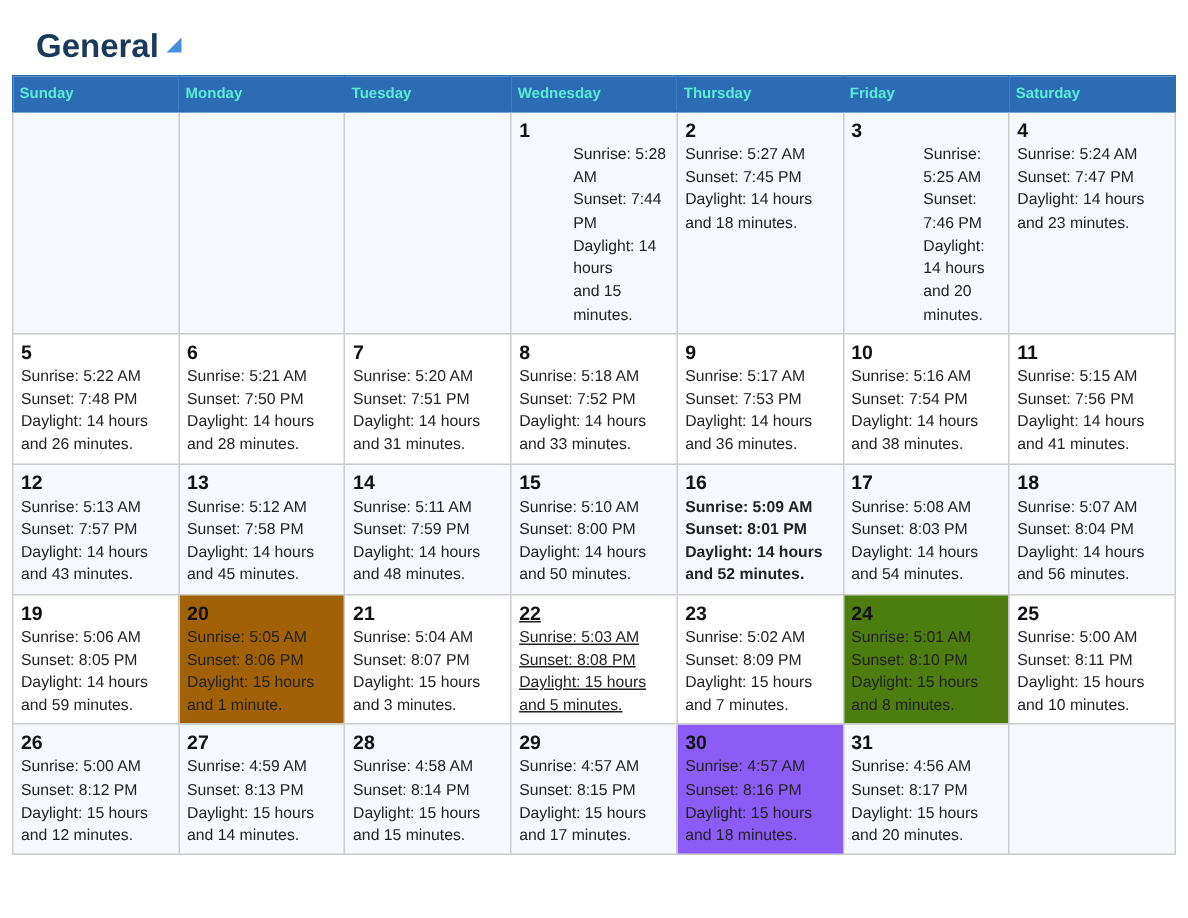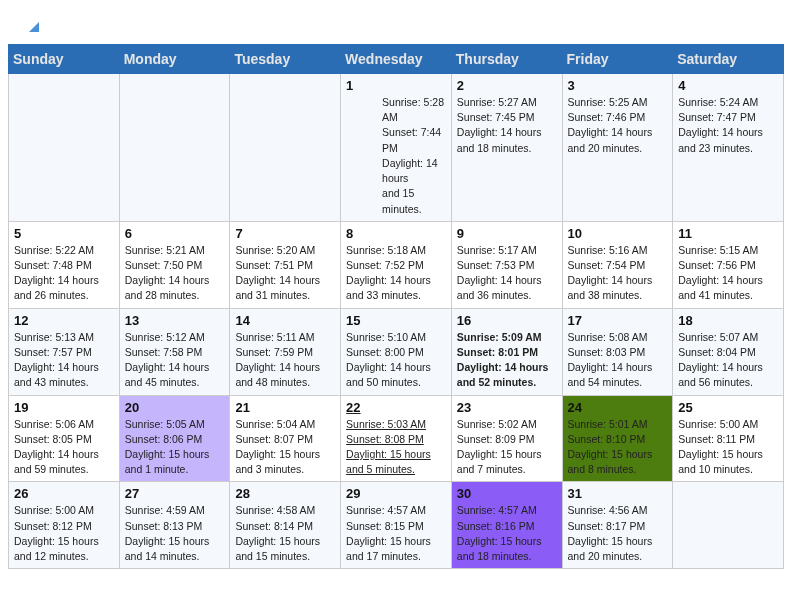--- a/index.html
+++ b/index.html
@@ -39,22 +39,22 @@
     }
     .calendar-wrapper {
       padding: 0 8px 8px 8px;
     }
     table {
       width: 100%;
       border-collapse: collapse;
     }
     thead tr th {
       background: #2a6db5;
-      color: #e5e5e5;
-      font-size: 14px;
+      color: #5eead4;
+      font-size: 10px;
       font-weight: bold;
       padding: 6px 4px;
       border: 1px solid #2a6db5;
       text-align: left;
     }
     tbody tr td {
       vertical-align: top;
       border: 1px solid #ccc;
       padding: 4px 5px;
       width: 14.28%;
@@ -83,20 +83,21 @@
     td.empty {
       background: #f9f9f9;
     }
   </style>
 </head>
 <body>
 
 <div class="header">
   <div class="logo">
     <div class="logo-row">
+      <span style="font-size:22px;font-weight:bold;color:#1a3a5c;">General</span>
       <svg width="18" height="18" viewBox="0 0 18 18" style="margin-left:1px;margin-bottom:2px;">
         <polygon points="4,14 14,14 14,4" fill="#4a90d9"></polygon>
       </svg>
     </div>
     <span style="font-size:22px;font-weight:bold;color:#4a90d9;margin-top:-4px;"></span>
   </div>
   <div class="title-block">
     <div class="title-month"></div>
     <div class="title-location"></div>
   </div>
@@ -129,21 +130,21 @@
           </td>
           <td style="background: rgb(245, 248, 252);">
             <div class="day-num">2</div>
             <div class="day-info" style="white-space: pre-line;">Sunrise: 5:27 AM
 Sunset: 7:45 PM
 Daylight: 14 hours
 and 18 minutes.</div>
           </td>
           <td style="background: rgb(245, 248, 252);">
             <div class="day-num">3</div>
-            <div class="day-info" style="white-space: pre-line;">Sunrise: 5:25 AM
+            <div class="day-info" style="white-space: pre-line; margin-left: 48px;">Sunrise: 5:25 AM
 Sunset: 7:46 PM
 Daylight: 14 hours
 and 20 minutes.</div>
           </td>
           <td style="background: rgb(245, 248, 252);">
             <div class="day-num">4</div>
             <div class="day-info" style="white-space: pre-line;">Sunrise: 5:24 AM
 Sunset: 7:47 PM
 Daylight: 14 hours
 and 23 minutes.</div>
@@ -252,21 +253,21 @@
           </td>
         </tr>
         <tr>
           <td style="background: rgb(255, 255, 255);">
             <div class="day-num">19</div>
             <div class="day-info" style="white-space: pre-line;">Sunrise: 5:06 AM
 Sunset: 8:05 PM
 Daylight: 14 hours
 and 59 minutes.</div>
           </td>
-          <td style="background: #c4b5fd;">
+          <td style="background: #a16207;">
             <div class="day-num">20</div>
             <div class="day-info" style="white-space: pre-line;">Sunrise: 5:05 AM
 Sunset: 8:06 PM
 Daylight: 15 hours
 and 1 minute.</div>
           </td>
           <td style="background: rgb(255, 255, 255);">
             <div class="day-num">21</div>
             <div class="day-info" style="white-space: pre-line;">Sunrise: 5:04 AM
 Sunset: 8:07 PM

